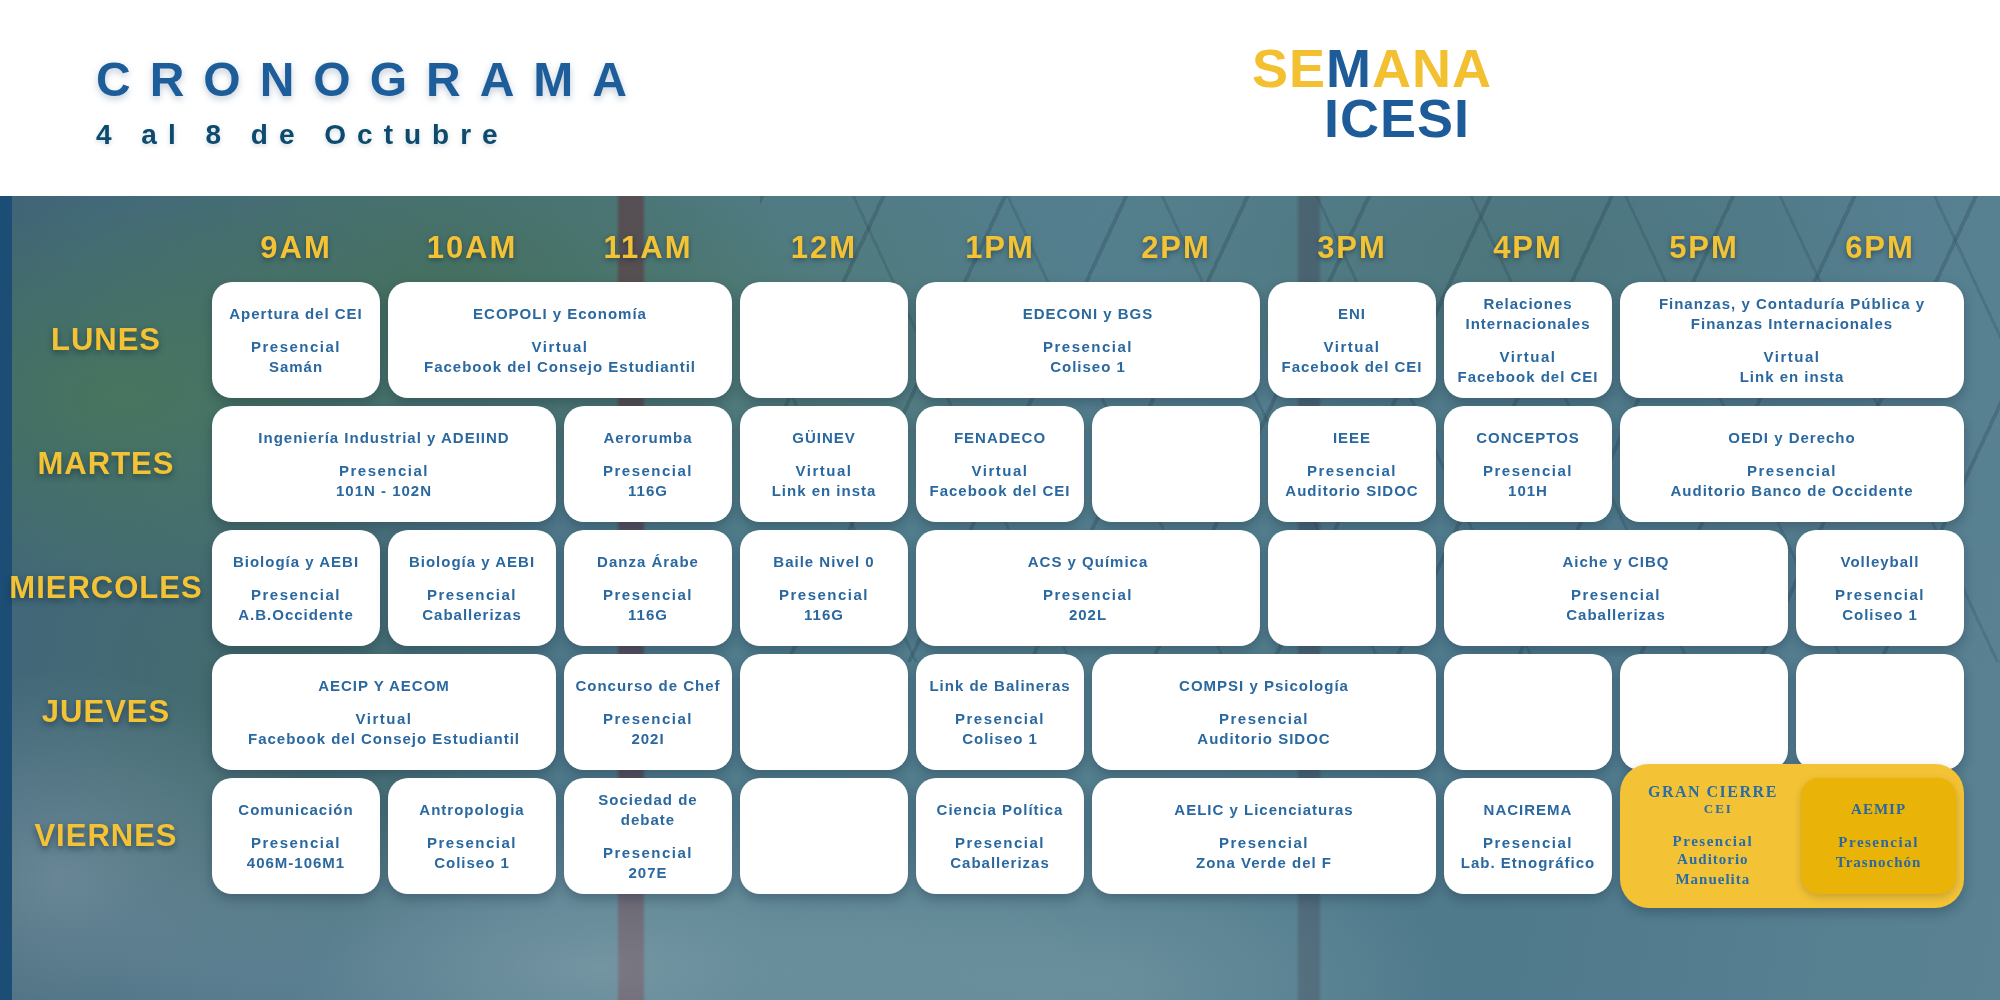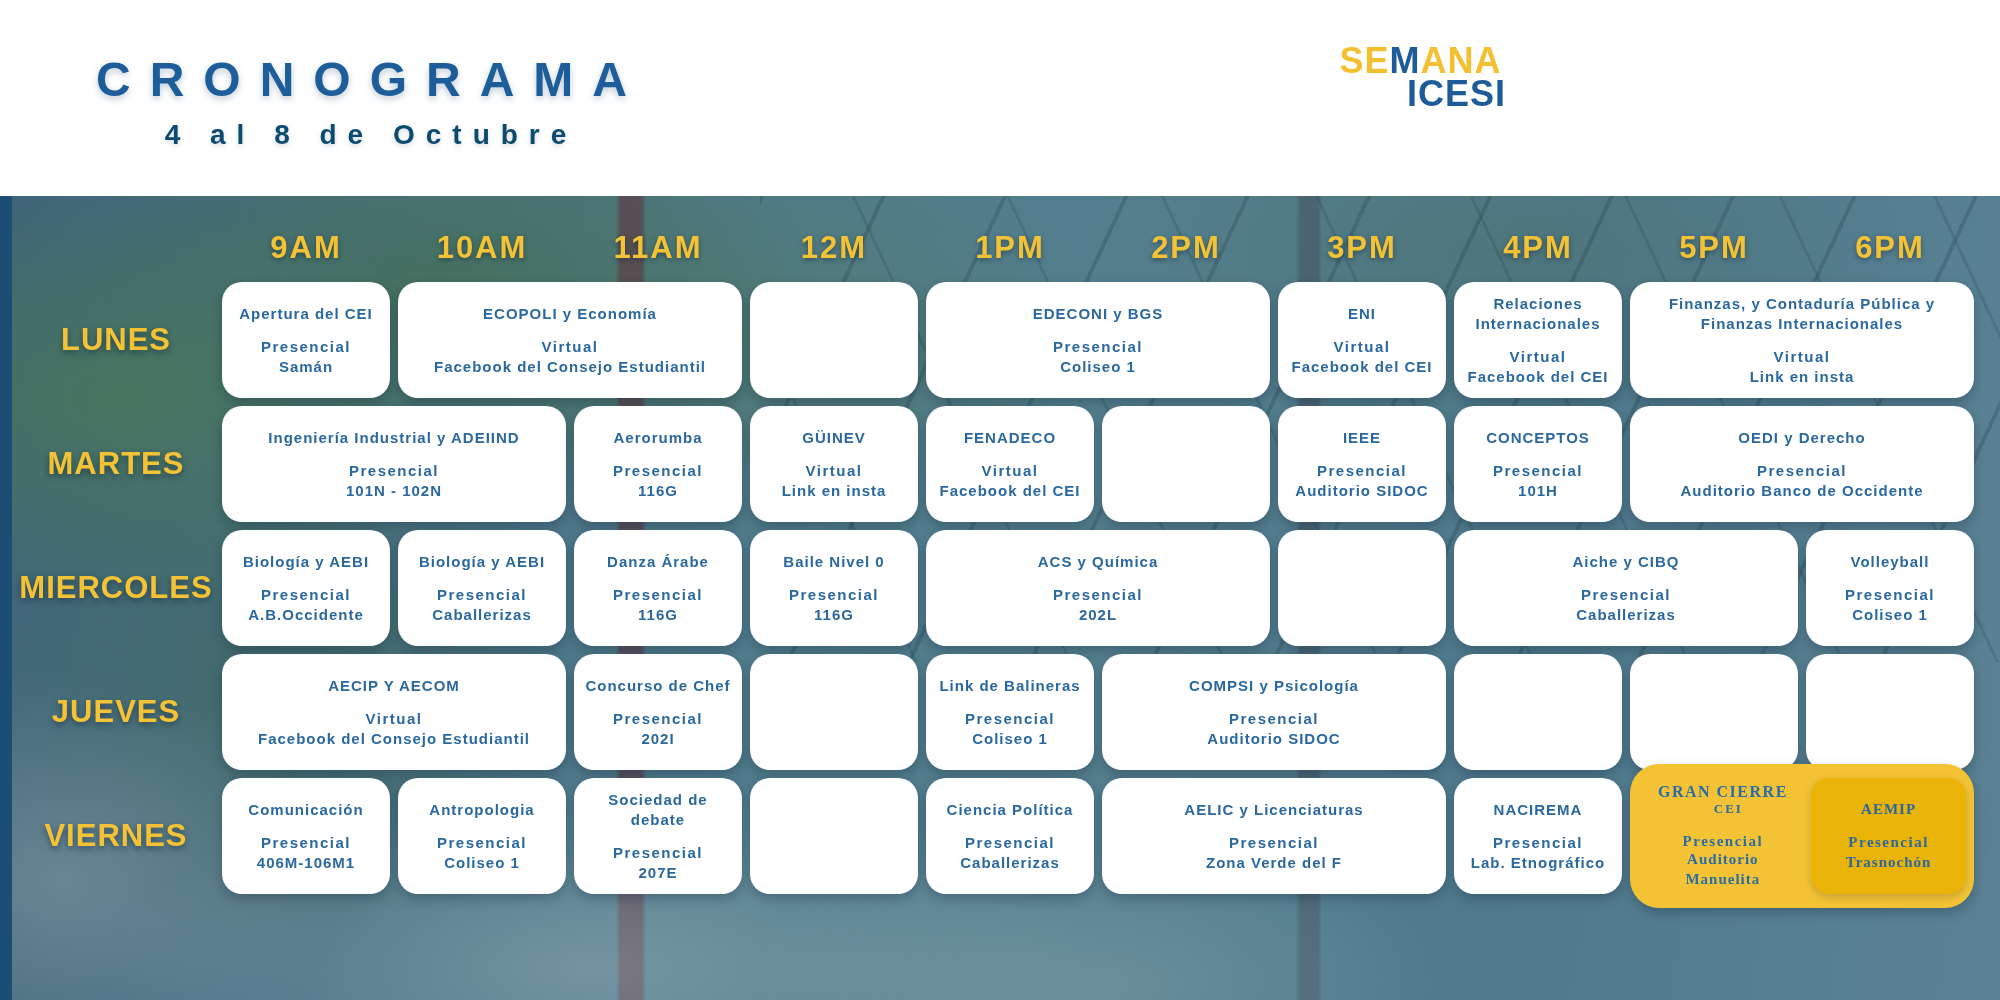--- a/index.html
+++ b/index.html
@@ -2,31 +2,31 @@
 <html><head>
 <meta charset="utf-8">
 <style>
   html,body { margin:0; padding:0; }
   body {
     width:2000px; height:1000px; overflow:hidden; position:relative;
     font-family:"Liberation Sans", sans-serif; background:#ffffff;
   }
 
   
-  .header { position:absolute; top:0; left:0; width:1614px; height:196px; background:#ffffff;text-align:center; }
+  .header { position:absolute; top:0; left:0; width:1614px; height:196px; background:#ffffff; }
   .title-block { position:absolute; left:96px; top:52px; }
   .main-title {
     font-size:48px; font-weight:800; color:#1d5d99; letter-spacing:19px;
     text-shadow:0 3px 7px rgba(140,160,180,.55);
   }
   .sub-title {
     font-size:28px; font-weight:700; color:#0c4a6e; letter-spacing:11px; margin-top:12px;
     text-shadow:0 2px 5px rgba(140,160,180,.4);
   }
-  .logo { position:absolute; right:108px; top:44px; font-weight:800; font-size:36px; line-height:.92; letter-spacing:1px; }
+  .logo { position:absolute; right:122px; top:44px; font-weight:800; font-size:54px; line-height:.92; letter-spacing:1px; }
   .logo .y { color:#F3C031; }
   .logo .b { color:#1E5C99; }
   .logo-line2 { margin-left:72px; }
 
   
   .band { position:absolute; top:196px; left:0; width:2000px; height:804px; overflow:hidden; }
   .bg-base { position:absolute; inset:0;
     background:linear-gradient(100deg,#3f6477 0%,#4a7285 18%,#507c8c 38%,#547f8e 55%,#4f7a8c 75%,#5a8293 100%); }
   .bg-green { position:absolute; inset:0; background:
     radial-gradient(480px 300px at 6% 25%, rgba(72,120,86,.8), transparent 70%),
@@ -41,21 +41,21 @@
     linear-gradient(90deg, transparent 30.8%, rgba(96,42,52,.5) 31%, rgba(96,42,52,.5) 32.1%, transparent 32.3%),
     linear-gradient(90deg, transparent 64.8%, rgba(60,60,75,.35) 65%, rgba(60,60,75,.35) 65.9%, transparent 66.1%); }
   .bg-bottom { position:absolute; inset:0; background:
     radial-gradient(700px 260px at 30% 96%, rgba(200,210,215,.3), transparent 70%),
     radial-gradient(500px 220px at 55% 98%, rgba(190,205,210,.22), transparent 70%),
     radial-gradient(400px 300px at 3% 85%, rgba(210,215,220,.25), transparent 70%); }
   .bg-edge { position:absolute; left:0; top:0; bottom:0; width:12px; background:#1c4d75; }
 
   
   .grid {
-    position:absolute; top:196px; left:18px; width:1956px;
+    position:absolute; top:196px; left:8px; width:1956px;
     display:grid; grid-template-columns:196px repeat(10, 1fr);
     grid-template-rows:78px repeat(5, 116px);
     column-gap:18px; row-gap:24px;gap:8px;
   }
   .corner {}
   .time-label {
     align-self:end; text-align:center; padding-bottom:8px;
     font-size:31px; font-weight:700; color:#F4C335; letter-spacing:2px;
     text-shadow:0 2px 5px rgba(15,35,55,.5);
   }

